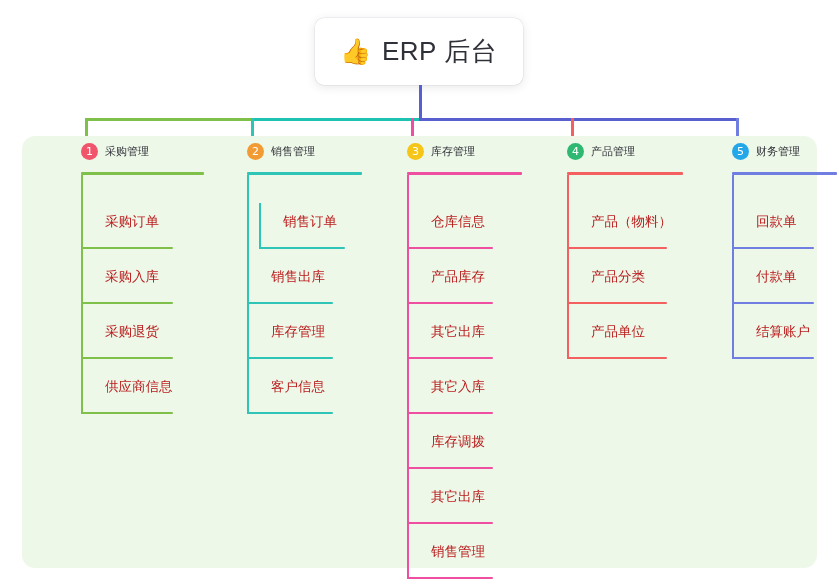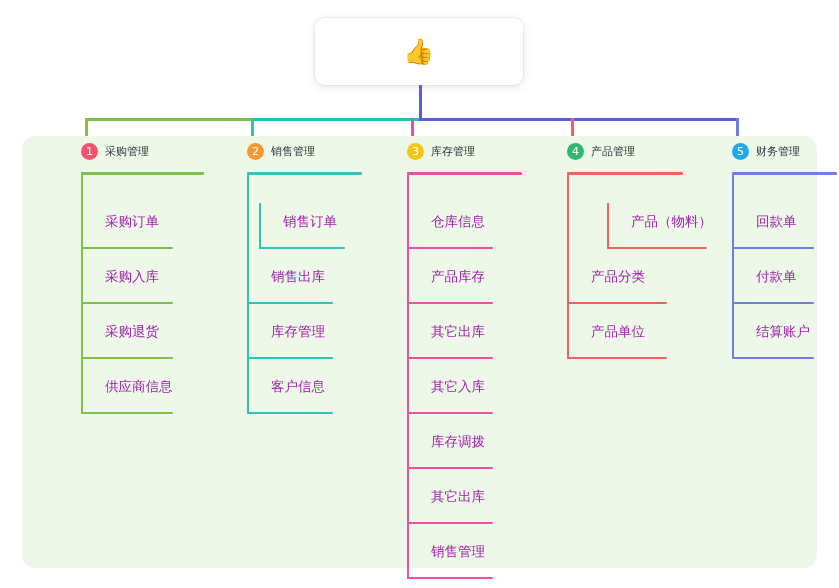--- a/index.html
+++ b/index.html
@@ -64,33 +64,34 @@
   }
   .leaf{
     position:absolute;
     height:46px;
   }
   .leaf-stem{
     position:absolute;left:0;top:0;width:2px;height:46px;
   }
   .leaf-text{
     position:absolute;left:24px;top:10px;
-    font-size:13.5px;color:#a21caf;white-space:nowrap;
+    font-size:13.5px;color:#b91c1c;white-space:nowrap;
   }
   .leaf-rule{
     position:absolute;left:0;bottom:0;height:2px;border-radius:1px;
   }
 </style>
 </head>
 <body>
 
 <div id="stage">
 
   <div class="root-card">
     <span class="root-emoji">👍</span>
+    <span class="root-title">ERP 后台</span>
   </div>
 
   <div id="connectors">
       <div class="conn" style="left: 419px; top: 85px; width: 3px; height: 36px; background: rgb(90, 95, 208);"></div>
       <div class="conn" style="left: 85px; top: 118px; width: 166px; height: 3px; background: rgb(126, 192, 74);"></div>
       <div class="conn" style="left: 251px; top: 118px; width: 168px; height: 3px; background: rgb(30, 194, 176);"></div>
       <div class="conn" style="left: 419px; top: 118px; width: 320px; height: 3px; background: rgb(90, 95, 208);"></div>
       <div class="conn" style="left: 85px; top: 118px; width: 3px; height: 37px; background: rgb(126, 192, 74);"></div>
       <div class="conn" style="left: 251px; top: 118px; width: 3px; height: 37px; background: rgb(46, 196, 182);"></div>
       <div class="conn" style="left: 411px; top: 118px; width: 3px; height: 37px; background: rgb(239, 79, 160);"></div>
@@ -198,21 +199,21 @@
             <div class="leaf-rule" style="width: 86px; background: rgb(239, 79, 160);"></div>
           </div>
           <div class="conn" style="position: absolute; left: 18px; top: 39px; width: 2px; height: 404px; background: rgb(239, 79, 160);"></div>
         </div>
         <div class="col" style="left: 527px;">
           <div class="col-head" style="top: 0px;">
             <span class="badge" style="background: rgb(46, 184, 114);">4</span>
             <span class="col-title">产品管理</span>
           </div>
           <div class="head-rule" style="top: 36px; width: 116px; background: rgb(244, 96, 95);"></div>
-          <div class="leaf" style="left: 18px; top: 67px; width: 100px; margin-left: 40px;">
+          <div class="leaf" style="left: 18px; top: 67px; width: 100px;">
             <div class="leaf-stem" style="background: rgb(244, 96, 95);"></div>
             <div class="leaf-text">产品（物料）</div>
             <div class="leaf-rule" style="width: 100px; background: rgb(244, 96, 95);"></div>
           </div>
           <div class="leaf" style="left: 18px; top: 122px; width: 100px;">
             <div class="leaf-stem" style="background: rgb(244, 96, 95);"></div>
             <div class="leaf-text">产品分类</div>
             <div class="leaf-rule" style="width: 100px; background: rgb(244, 96, 95);"></div>
           </div>
           <div class="leaf" style="left: 18px; top: 177px; width: 100px;">

